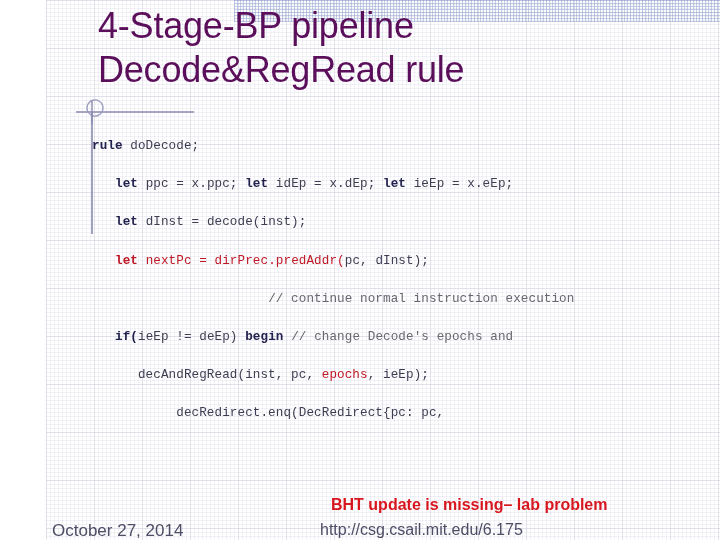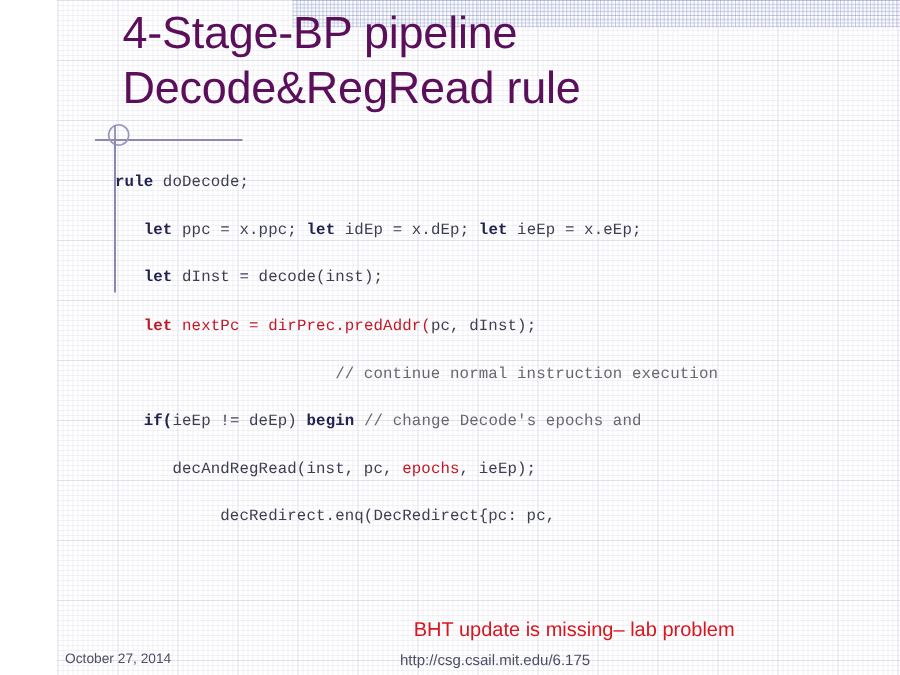--- a/index.html
+++ b/index.html
@@ -68,27 +68,27 @@
   }
   #code .k{font-weight:bold;color:#22224f;}
   #code .r{color:#c01824;}
   #code .rk{color:#c01824;font-weight:bold;}
   #code .c{color:#67676f;}
   .line{height:19.1px;}
 
   
   #annotation{
     position:absolute;left:285px;top:496px;
-    color:#d8161d;font-size:16px;font-weight:normal;
+    color:#d8161d;font-size:16px;font-weight:bold;
     white-space:nowrap;
   }
 
   
-  #footer-date{position:absolute;left:6px;top:521px;font-size:11px;color:#4d4d66;}
-  #footer-url{position:absolute;left:274px;top:521px;font-size:12px;color:#4d4d66;}
+  #footer-date{position:absolute;left:6px;top:521px;font-size:17px;color:#4d4d66;}
+  #footer-url{position:absolute;left:274px;top:521px;font-size:16px;color:#4d4d66;}
   #footer-page{position:absolute;left:676px;top:521px;font-size:11px;color:#4d4d66;}
 </style>
 </head>
 <body>
 
 <div id="slide">
 
   <div id="grid-overlay"></div>
   <div id="top-band"></div>
   <div id="right-rule"></div>

